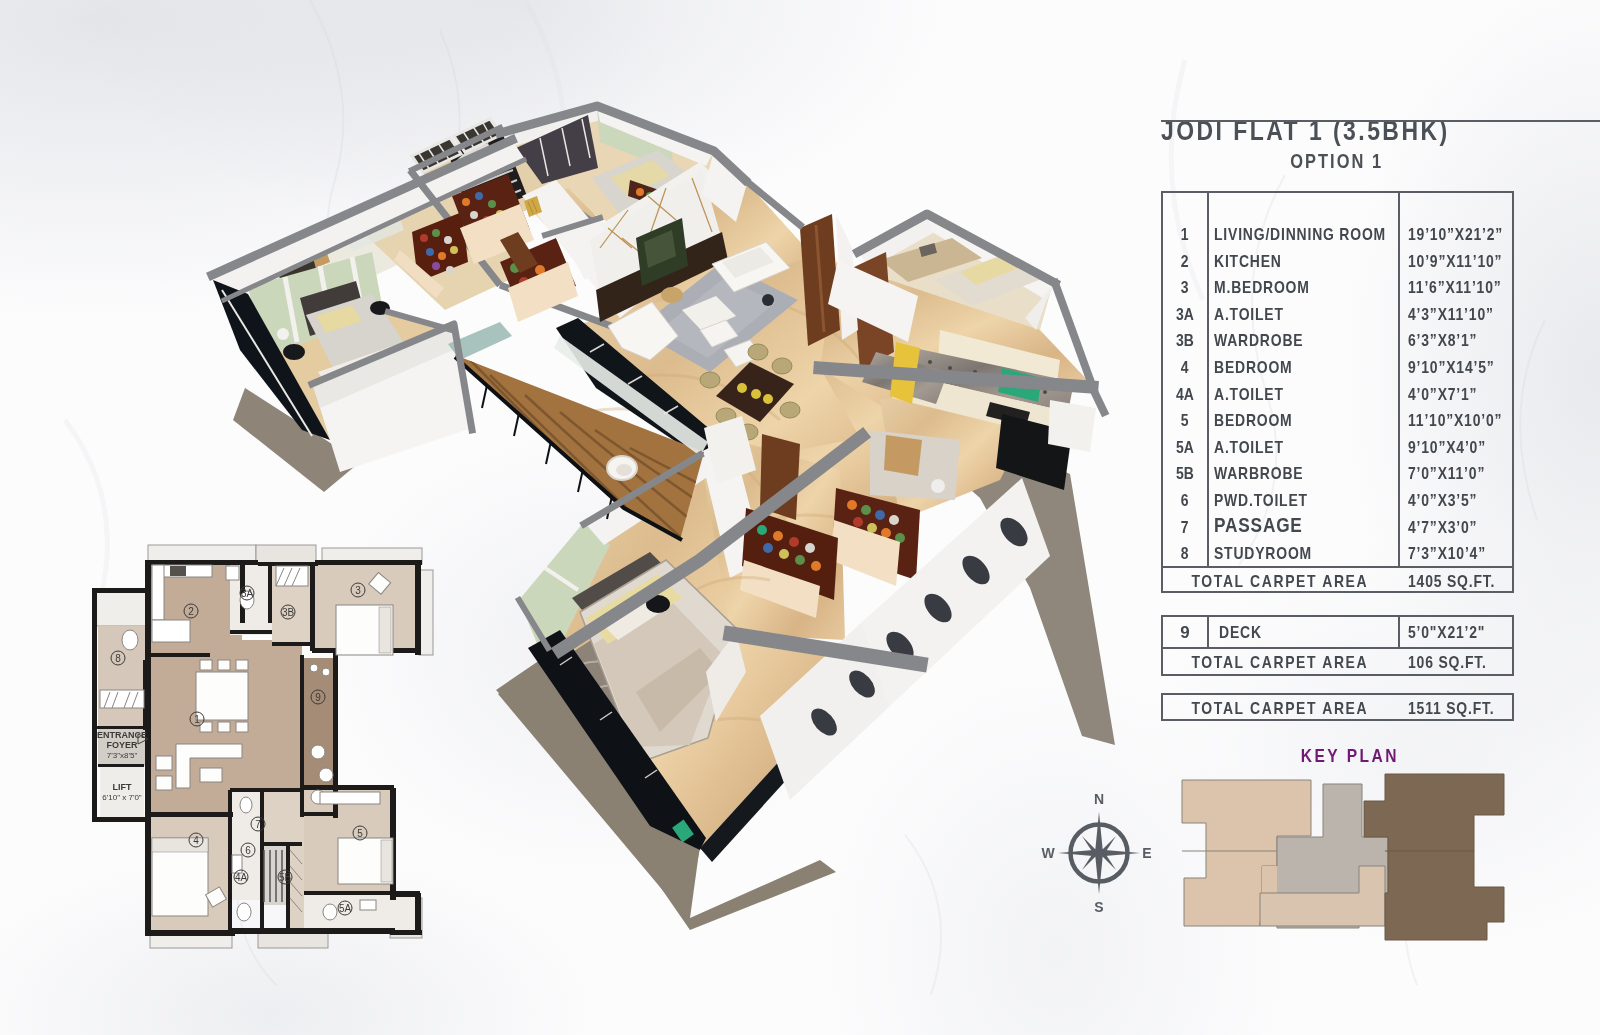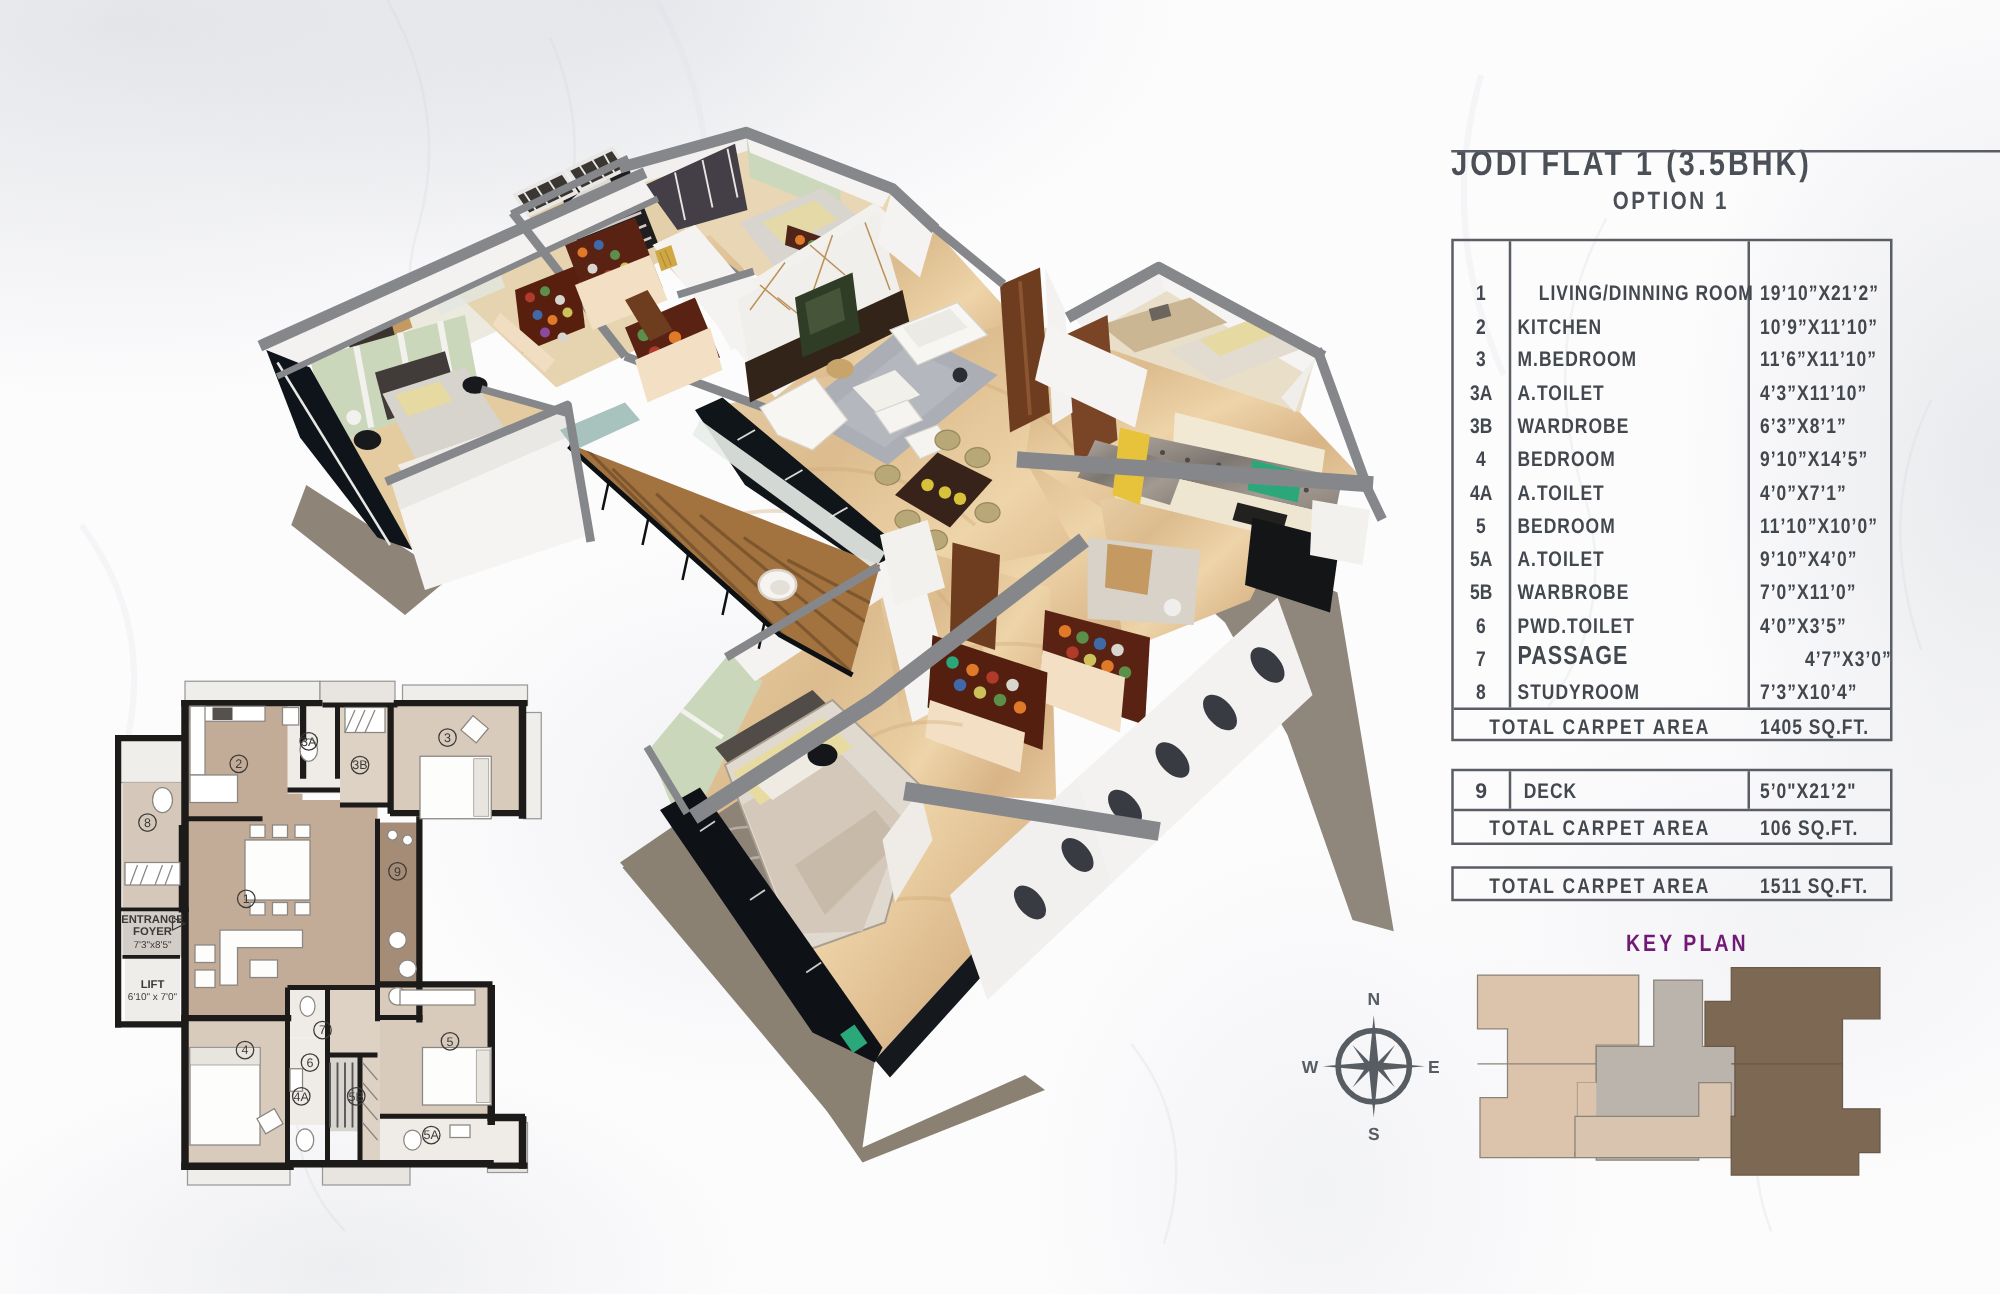--- a/index.html
+++ b/index.html
@@ -53,21 +53,21 @@
 
 <div class="abs" style="left:1161px;top:191px;width:353px;height:402px;border:2px solid #5a5e64;box-sizing:border-box;color:#43474e;">
 
 
   <div class="abs" style="left:44px;top:0;width:2px;height:373px;background:#5a5e64;"></div>
 
   <div class="abs" style="left:235px;top:0;width:2px;height:373px;background:#5a5e64;"></div>
 
   <div>
   <div class="abs" style="left:0;top:32.0px;width:44px;text-align:center;font-size:17px;font-weight:bold;"><span class="condc">1</span></div>
-  <div class="abs" style="left:68px;top:32.0px;font-size:17px;font-weight:bold;text-align:right;"><span class="cond" style="letter-spacing:1px;">LIVING/DINNING ROOM</span></div>
+  <div class="abs" style="left:51px;top:32.0px;font-size:17px;font-weight:bold;text-align:right;"><span class="cond" style="letter-spacing:1px;">LIVING/DINNING ROOM</span></div>
   <div class="abs" style="left:245px;top:32.0px;font-size:17px;font-weight:bold;"><span class="cond" style="letter-spacing:1px;">19’10”X21’2”</span></div>
   <div class="abs" style="left:0;top:58.6px;width:44px;text-align:center;font-size:17px;font-weight:bold;"><span class="condc">2</span></div>
   <div class="abs" style="left:51px;top:58.6px;font-size:17px;font-weight:bold;"><span class="cond" style="letter-spacing:1px;">KITCHEN</span></div>
   <div class="abs" style="left:245px;top:58.6px;font-size:17px;font-weight:bold;"><span class="cond" style="letter-spacing:1px;">10’9”X11’10”</span></div>
   <div class="abs" style="left:0;top:85.2px;width:44px;text-align:center;font-size:17px;font-weight:bold;"><span class="condc">3</span></div>
   <div class="abs" style="left:51px;top:85.2px;font-size:17px;font-weight:bold;"><span class="cond" style="letter-spacing:1px;">M.BEDROOM</span></div>
   <div class="abs" style="left:245px;top:85.2px;font-size:17px;font-weight:bold;text-align:center;"><span class="cond" style="letter-spacing:1px;">11’6”X11’10”</span></div>
   <div class="abs" style="left:0;top:111.8px;width:44px;text-align:center;font-size:17px;font-weight:bold;"><span class="condc">3A</span></div>
   <div class="abs" style="left:51px;top:111.8px;font-size:17px;font-weight:bold;"><span class="cond" style="letter-spacing:1px;">A.TOILET</span></div>
   <div class="abs" style="left:245px;top:111.8px;font-size:17px;font-weight:bold;"><span class="cond" style="letter-spacing:1px;">4’3”X11’10”</span></div>
@@ -87,21 +87,21 @@
   <div class="abs" style="left:51px;top:244.8px;font-size:17px;font-weight:bold;"><span class="cond" style="letter-spacing:1px;">A.TOILET</span></div>
   <div class="abs" style="left:245px;top:244.8px;font-size:17px;font-weight:bold;"><span class="cond" style="letter-spacing:1px;">9’10”X4’0”</span></div>
   <div class="abs" style="left:0;top:271.4px;width:44px;text-align:center;font-size:17px;font-weight:bold;"><span class="condc">5B</span></div>
   <div class="abs" style="left:51px;top:271.4px;font-size:17px;font-weight:bold;"><span class="cond" style="letter-spacing:1px;">WARBROBE</span></div>
   <div class="abs" style="left:245px;top:271.4px;font-size:17px;font-weight:bold;"><span class="cond" style="letter-spacing:1px;">7’0”X11’0”</span></div>
   <div class="abs" style="left:0;top:298.0px;width:44px;text-align:center;font-size:17px;font-weight:bold;"><span class="condc">6</span></div>
   <div class="abs" style="left:51px;top:298.0px;font-size:17px;font-weight:bold;"><span class="cond" style="letter-spacing:1px;">PWD.TOILET</span></div>
   <div class="abs" style="left:245px;top:298.0px;font-size:17px;font-weight:bold;"><span class="cond" style="letter-spacing:1px;">4’0”X3’5”</span></div>
   <div class="abs" style="left:0;top:324.6px;width:44px;text-align:center;font-size:17px;font-weight:bold;"><span class="condc">7</span></div>
   <div class="abs" style="left:51px;top:320px;font-size:21px;font-weight:bold;"><span class="cond" style="letter-spacing:1px;">PASSAGE</span></div>
-  <div class="abs" style="left:245px;top:324.6px;font-size:17px;font-weight:bold;margin-left:36px;"><span class="cond" style="letter-spacing:1px;">4’7”X3’0”</span></div>
+  <div class="abs" style="left:245px;top:324.6px;font-size:17px;font-weight:bold;"><span class="cond" style="letter-spacing:1px;">4’7”X3’0”</span></div>
   <div class="abs" style="left:0;top:351.2px;width:44px;text-align:center;font-size:17px;font-weight:bold;"><span class="condc">8</span></div>
   <div class="abs" style="left:51px;top:351.2px;font-size:17px;font-weight:bold;text-align:right;"><span class="cond" style="letter-spacing:1px;">STUDYROOM</span></div>
   <div class="abs" style="left:245px;top:351.2px;font-size:17px;font-weight:bold;"><span class="cond" style="letter-spacing:1px;">7’3”X10’4”</span></div>
   </div>
 
   <div class="abs" style="left:0;top:373px;width:100%;height:2px;background:#5a5e64;"></div>
 
   <div class="abs" style="left:0;top:379px;width:233px;text-align:center;font-size:17px;font-weight:bold;"><span class="condc" style="letter-spacing:2px;">TOTAL CARPET AREA</span></div>
   <div class="abs" style="left:245px;top:379px;font-size:17px;font-weight:bold;"><span class="cond" style="letter-spacing:1px;">1405 SQ.FT.</span></div>
 </div>

